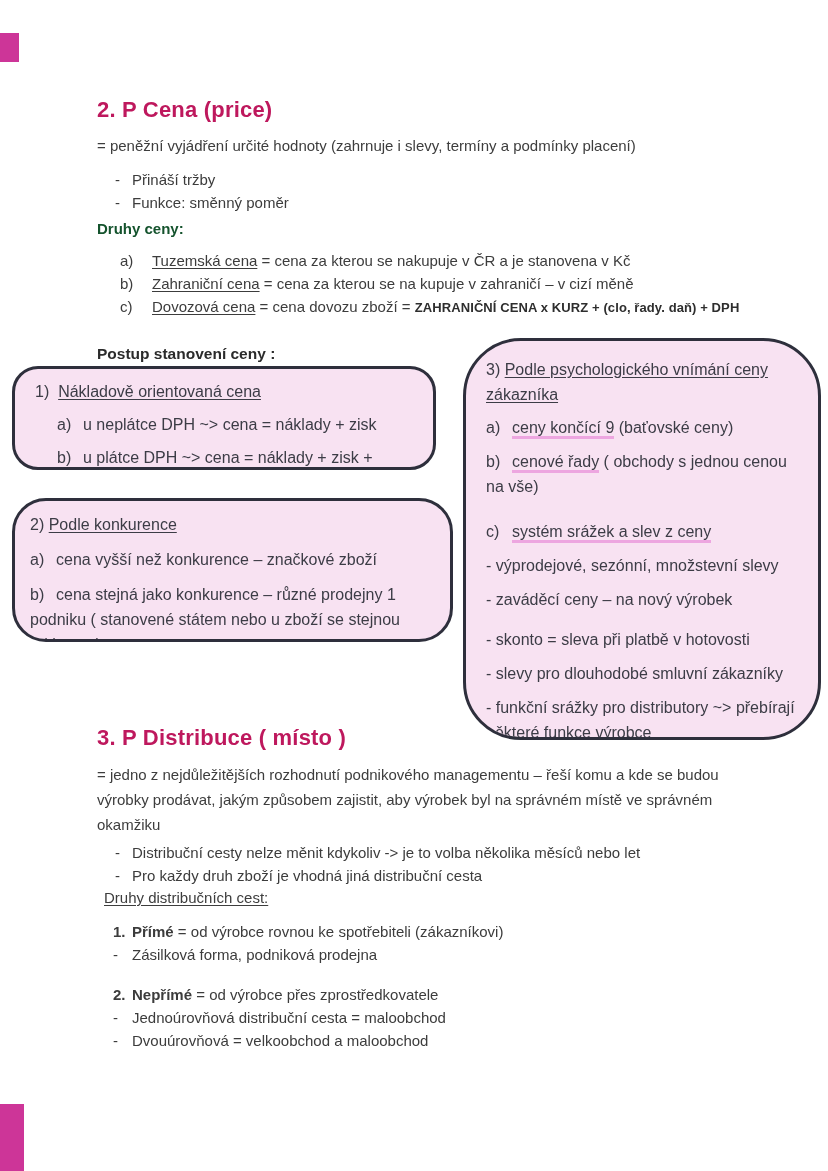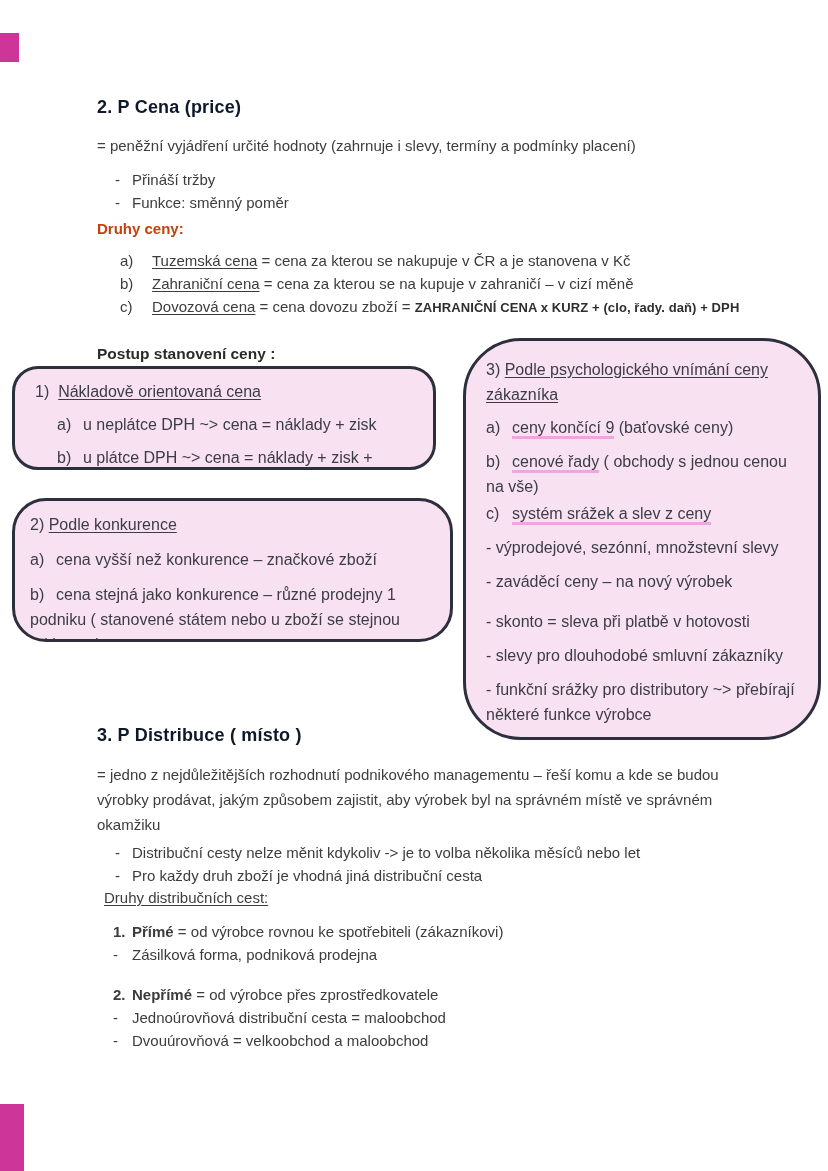--- a/index.html
+++ b/index.html
@@ -1,19 +1,19 @@
 <!DOCTYPE html>
 <html><head>
 <meta charset="utf-8">
 <style>
   html,body{margin:0;padding:0;background:#ffffff;}
   .page{position:relative;width:828px;height:1171px;background:#ffffff;overflow:hidden;
         font-family:"Liberation Sans",sans-serif;color:#3c3c3c;}
   .abs{position:absolute;margin:0;}
-  .h1{font-size:18px;font-weight:700;color:#0f172a;letter-spacing:.2px;}
+  .h1{font-size:22px;font-weight:700;color:#be185d;letter-spacing:.2px;}
   .body{font-size:15px;line-height:25px;color:#3d3d3d;}
   .bold{font-weight:700;}
   .u{text-decoration:underline;text-underline-offset:2px;}
   .row{display:flex;align-items:flex-start;line-height:23px;font-size:15px;}
   .dash-cell{width:17px;flex:0 0 17px;}
   .letter-cell{width:32px;flex:0 0 32px;}
   .num-cell{width:19px;flex:0 0 19px;font-weight:700;}
   .formula{font-weight:700;font-size:13px;letter-spacing:.1px;color:#2e2e2e;}
   .box{position:absolute;background:#f8e2f2;border:3px solid #2e2f3c;box-sizing:border-box;
        color:#3c3c46;font-size:16px;line-height:25px;overflow:hidden;}
@@ -47,21 +47,21 @@
     <div class="row">
       <span class="dash-cell">-</span>
       <span>Přináší tržby</span>
     </div>
     <div class="row">
       <span class="dash-cell">-</span>
       <span>Funkce: směnný poměr</span>
     </div>
   </div>
 
-  <div class="abs body bold" style="left:97px;top:216px;color:#c2410c;">Druhy ceny:</div>
+  <div class="abs body bold" style="left:97px;top:216px;color:#14532d;">Druhy ceny:</div>
 
   <div class="abs" style="left:120px;top:249px;">
     <div class="row">
       <span class="letter-cell">a)</span>
       <span><span class="u">Tuzemská cena</span><span> = cena za kterou se nakupuje v ČR a je stanovena v Kč</span></span>
     </div>
     <div class="row">
       <span class="letter-cell">b)</span>
       <span><span class="u">Zahraniční cena</span><span> = cena za kterou se na kupuje v zahraničí – v cizí měně</span></span>
     </div>
@@ -83,21 +83,21 @@
   <div class="box box2">
     <p style="margin-bottom:10px;"><span>2)</span> <span class="u">Podle konkurence</span></p>
     <p style="margin-bottom:10px;"><span class="ltr">a)</span><span>cena vyšší než konkurence – značkové zboží</span></p>
     <p style="margin-bottom:10px;"><span class="ltr">b)</span><span>cena stejná jako konkurence – různé prodejny 1 podniku ( stanovené státem nebo u zboží se stejnou reklamou)</span></p>
     <p><span class="ltr">c)</span><span>cena nižší než konkurence – nalákání zákazníků</span></p>
   </div>
 
   <div class="box box3">
     <p class="box3-title"><span>3) </span><span class="u">Podle psychologického vnímání ceny</span><br><span class="u">zákazníka</span></p>
     <p style="margin-bottom:9px;"><span class="ltr">a)</span><span class="pinku">ceny končící 9</span><span> (baťovské ceny)</span></p>
-    <p style="margin-bottom:2px;"><span class="ltr">b)</span><span class="pinku">cenové řady</span><span> ( obchody s jednou cenou na vše)</span></p>
+    <p style="margin-bottom:20px;"><span class="ltr">b)</span><span class="pinku">cenové řady</span><span> ( obchody s jednou cenou na vše)</span></p>
     <p style="margin-bottom:9px;"><span class="ltr">c)</span><span class="pinku">systém srážek a slev z ceny</span><span></span></p>
     <p style="margin-bottom:9px;">- výprodejové, sezónní, množstevní slevy</p>
     <p style="margin-bottom:15px;">- zaváděcí ceny – na nový výrobek</p>
     <p style="margin-bottom:9px;">- skonto = sleva při platbě v hotovosti</p>
     <p style="margin-bottom:9px;">- slevy pro dlouhodobé smluvní zákazníky</p>
     <p>- funkční srážky pro distributory ~&gt; přebírají některé funkce výrobce</p>
   </div>
 
   <h1 class="abs h1" style="left:97px;top:725px;">3. P Distribuce ( místo )</h1>
 

